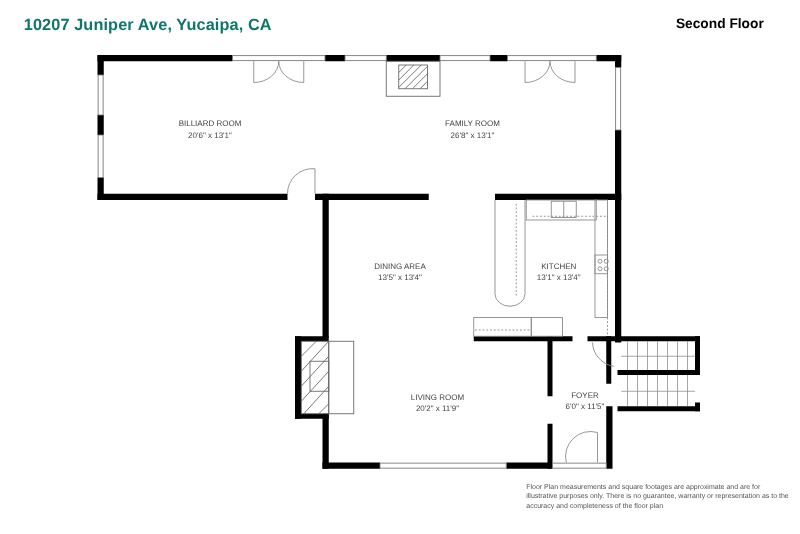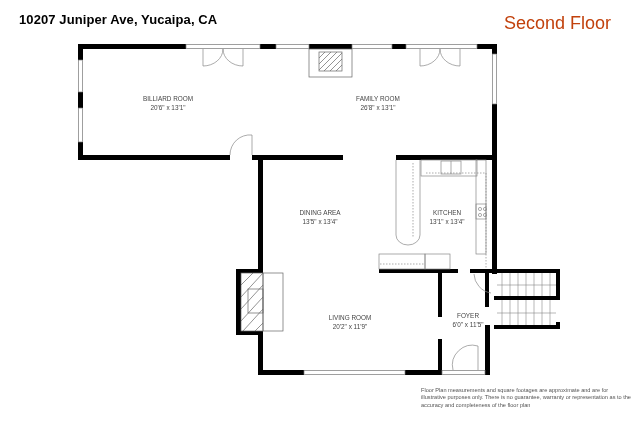--- a/index.html
+++ b/index.html
@@ -1,18 +1,18 @@
 <!DOCTYPE html>
 <html><head>
 <meta charset="utf-8">
 <style>
   html,body{margin:0;padding:0;background:#fff;}
   body{width:640px;height:427px;position:relative;overflow:hidden;font-family:"Liberation Sans",sans-serif;}
-  .title{position:absolute;left:19px;top:12px;font-size:13px;font-weight:bold;color:#000000;letter-spacing:0.1px;}
-  .floor{position:absolute;right:29px;top:13px;font-size:18px;font-weight:normal;color:#c2410c;}
+  .title{position:absolute;left:19px;top:12px;font-size:13px;font-weight:bold;color:#0f766e;letter-spacing:0.1px;}
+  .floor{position:absolute;right:29px;top:13px;font-size:11px;font-weight:bold;color:#000000;}
   svg.plan{position:absolute;left:0;top:0;}
   .lbl{font-family:"Liberation Sans",sans-serif;font-size:6.4px;fill:#444;text-anchor:middle;}
   .disclaimer{position:absolute;left:421px;top:387px;width:210px;font-size:5.6px;line-height:7.3px;color:#555;}
 </style>
 </head>
 <body>
 
 <div class="title">10207 Juniper Ave, Yucaipa, CA</div>
 <div class="floor">Second Floor</div>
 

